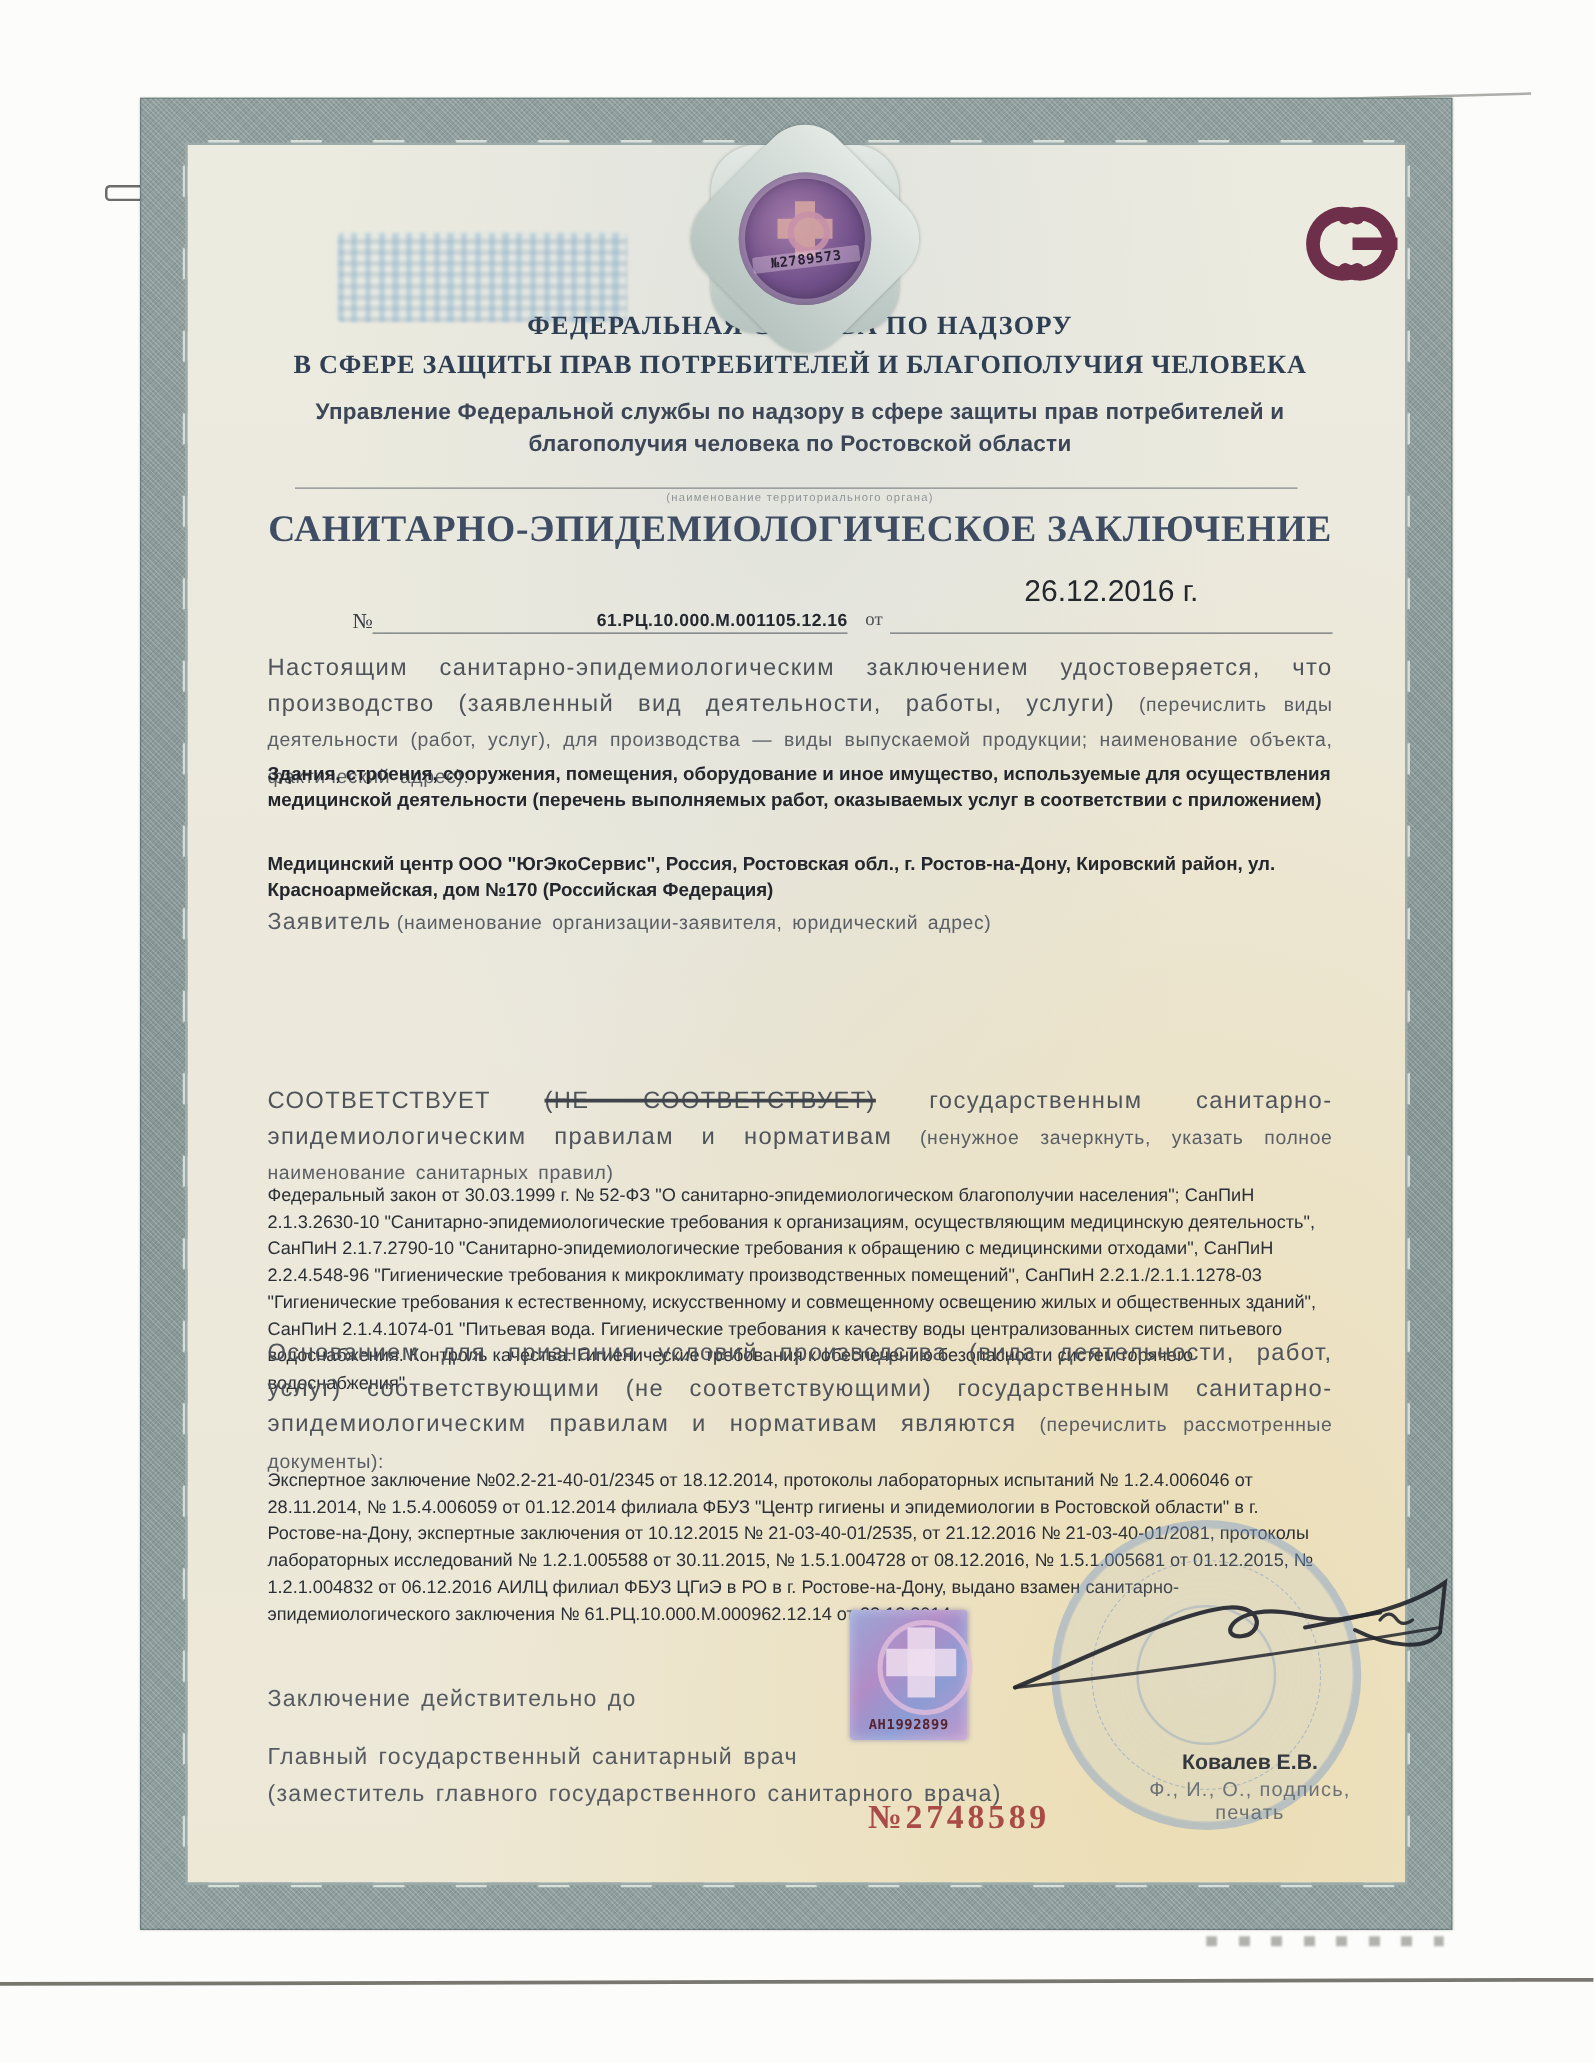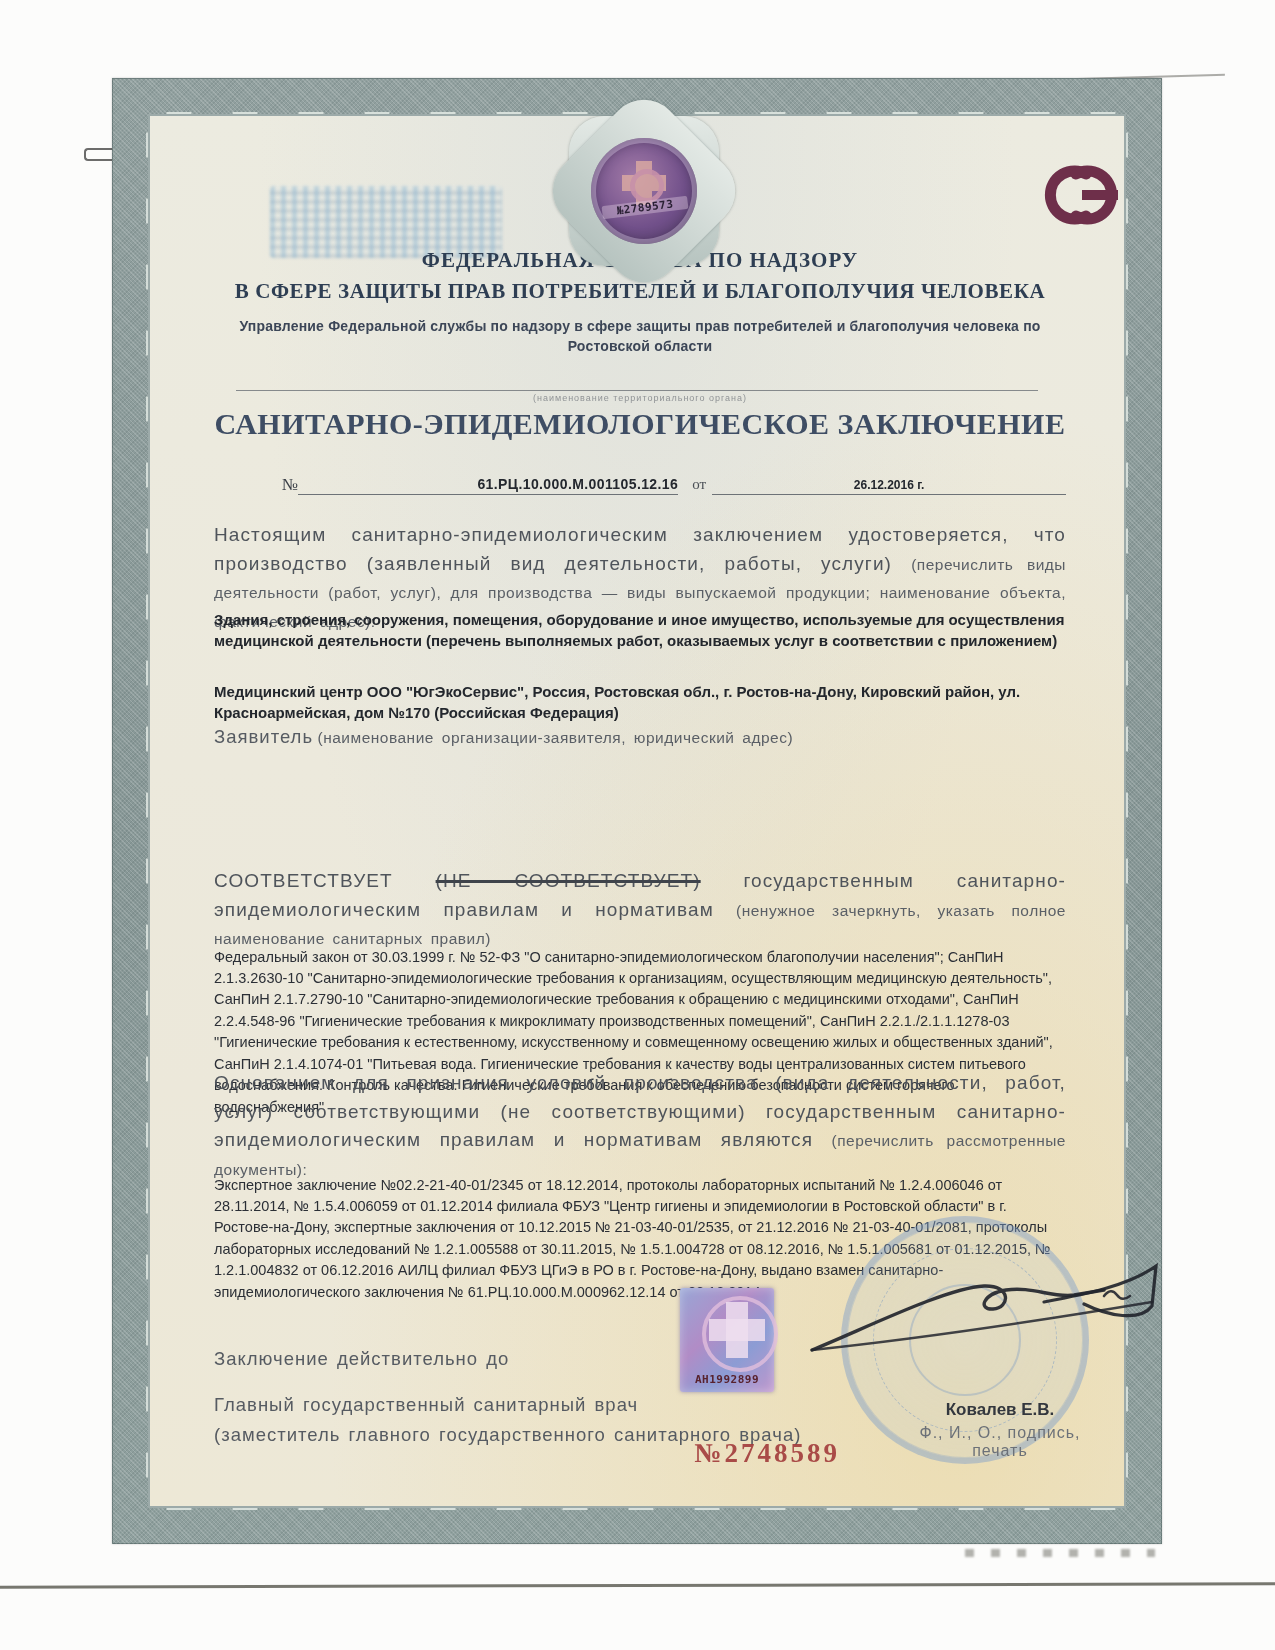--- a/index.html
+++ b/index.html
@@ -61,34 +61,34 @@
   .seal-num{position:absolute;left:48px;top:95px;width:86px;text-align:center;
         font:bold 11px "DejaVu Sans Mono",monospace;color:#2a2034;transform:rotate(-7deg);
         background:rgba(225,205,225,.4);border-radius:2px;letter-spacing:.5px;}
   
   .se-logo{position:absolute;left:876px;top:44px;width:110px;height:70px;}
   
   .abs{position:absolute;left:64px;right:58px;}
   .hdr{font-family:"Liberation Serif",serif;font-weight:bold;color:#2e3e53;text-align:center;}
   .hdr1{top:132px;font-size:21px;letter-spacing:1px;}
   .hdr2{top:163px;font-size:21px;letter-spacing:.6px;}
-  .dept{top:200px;font-size:14px;color:#3c4657;text-align:center;line-height:1.45;font-weight:bold;
+  .dept{top:200px;font-size:18px;color:#3c4657;text-align:center;line-height:1.45;font-weight:bold;
         letter-spacing:.2px;}
   .rule{top:274px;left:86px;right:86px;height:1px;background:#6d7277;opacity:.8;}
   .rule-cap{top:277px;text-align:center;font-size:9px;color:#7b7f84;letter-spacing:1px;
         filter:blur(.4px);opacity:.8;}
   .doc-title{top:291px;font-family:"Liberation Serif",serif;font-weight:bold;font-size:30px;
         color:#3e4d64;text-align:center;letter-spacing:.5px;}
   .numrow{top:344px;display:flex;align-items:flex-end;color:#3a3f47;}
   .numlabel{font-family:"Liberation Serif",serif;font-size:17px;margin-left:68px;}
   .numval{flex:0 0 380px;text-align:right;border-bottom:1.5px solid #6d7277;
         font-weight:bold;font-size:14px;color:#23272e;letter-spacing:.4px;padding-bottom:2px;}
   .otlabel{font-family:"Liberation Serif",serif;font-size:15px;margin:16px 6px 2px 14px;color:#4a4f56;}
   .dateval{flex:1 1 auto;text-align:center;border-bottom:1.5px solid #6d7277;
-        font-weight:bold;font-size:12px;color:#23272e;padding-bottom:2px;}
+        font-weight:normal;font-size:24px;color:#23272e;padding-bottom:18px;}
   .form-big{font-size:19px;line-height:1.5;color:#4f545b;letter-spacing:1.1px;word-spacing:7px;
         text-align:justify;}
   .form-note{font-size:15.5px;letter-spacing:.5px;word-spacing:3px;color:#5a5f66;}
   .filled-bold{font-weight:bold;font-size:15px;line-height:1.4;color:#23272d;}
   .filled{font-size:14.5px;line-height:1.48;color:#2b2f36;}
   .b-intro{top:386px;}
   .b-activity{top:478px;}
   .b-address{top:550px;}
   .b-applicant-label{top:594px;}
   .b-applicant{top:626px;}

